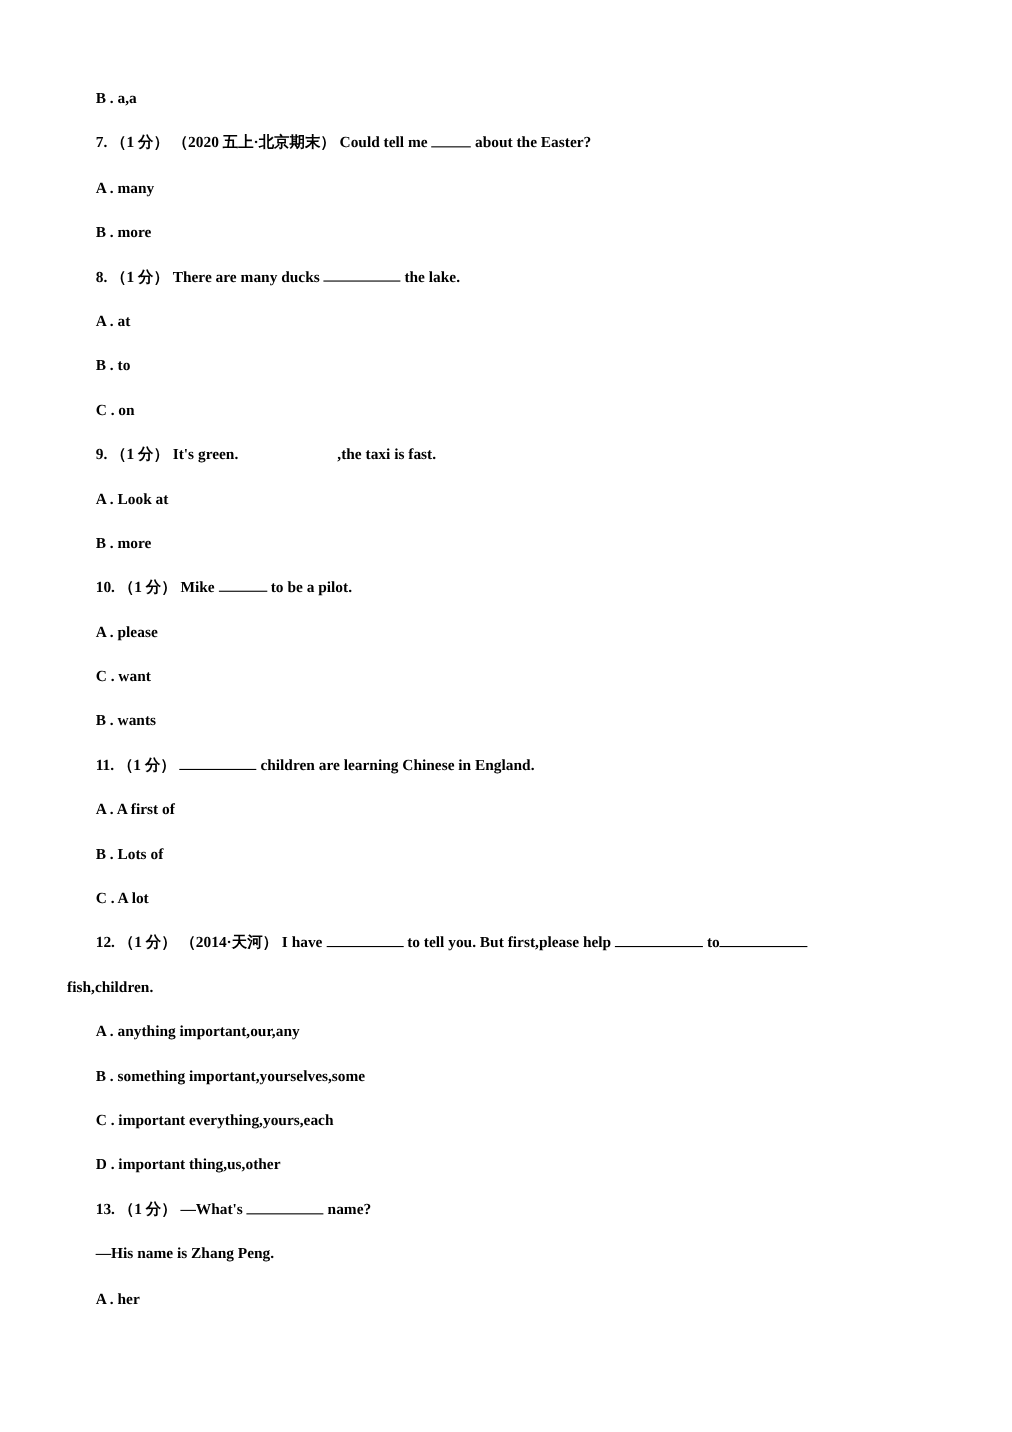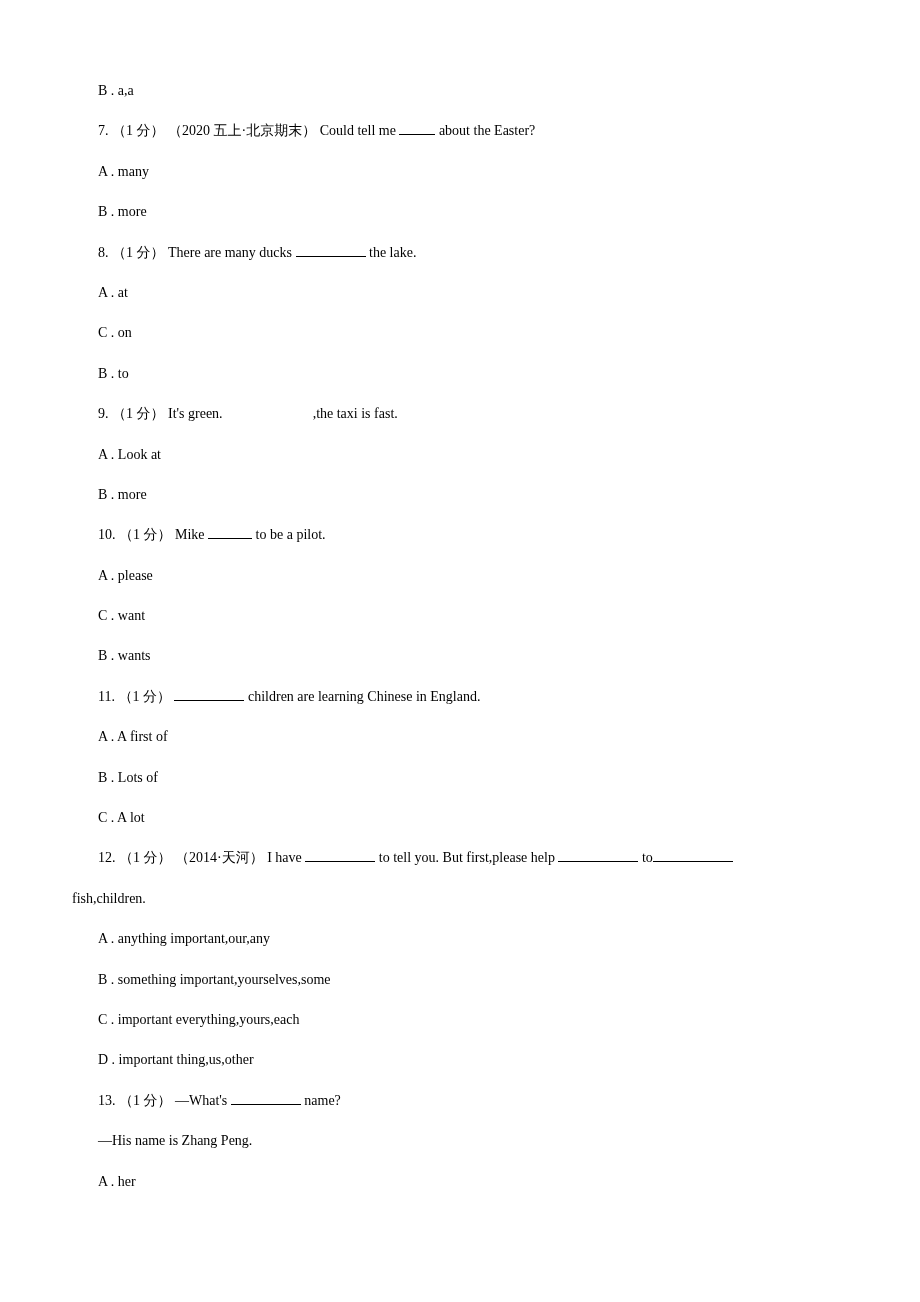--- a/index.html
+++ b/index.html
@@ -9,22 +9,23 @@
     font-family: "SimSun", "宋体", serif;
     font-size: 14px;
     color: #000;
     width: 920px;
   }
   .page {
     padding: 80px 60px 30px 60px;
     box-sizing: border-box;
   }
   .line {
-    margin: 0 0 18px 12px;
+    margin: 0 0 18px 1px;
     line-height: 1.6;
+    font-weight: bold;
   }
   .indent {
     padding-left: 26px;
   }
   .blank-short {
     display: inline-block;
     border-bottom: 1px solid #000;
     width: 36px;
     vertical-align: baseline;
     height: 0.9em;
@@ -70,22 +71,22 @@
   </div>
   <div class="line indent">A . many</div>
   <div class="line indent">B . more</div>
 
   <div class="line indent">
     <span>8.</span>
     <span>（1 分）</span>
     <span> There are many ducks </span><span class="blank-long"></span><span> the lake.</span>
   </div>
   <div class="line indent">A . at</div>
+  <div class="line indent">B . to</div>
   <div class="line indent">C . on</div>
-  <div class="line indent">B . to</div>
 
   <div class="line indent">
     <span>9.</span>
     <span>（1 分）</span>
     <span> It's green.</span><span class="gap"></span><span>,the taxi is fast.</span>
   </div>
   <div class="line indent">A . Look at</div>
   <div class="line indent">B . more</div>
 
   <div class="line indent">

